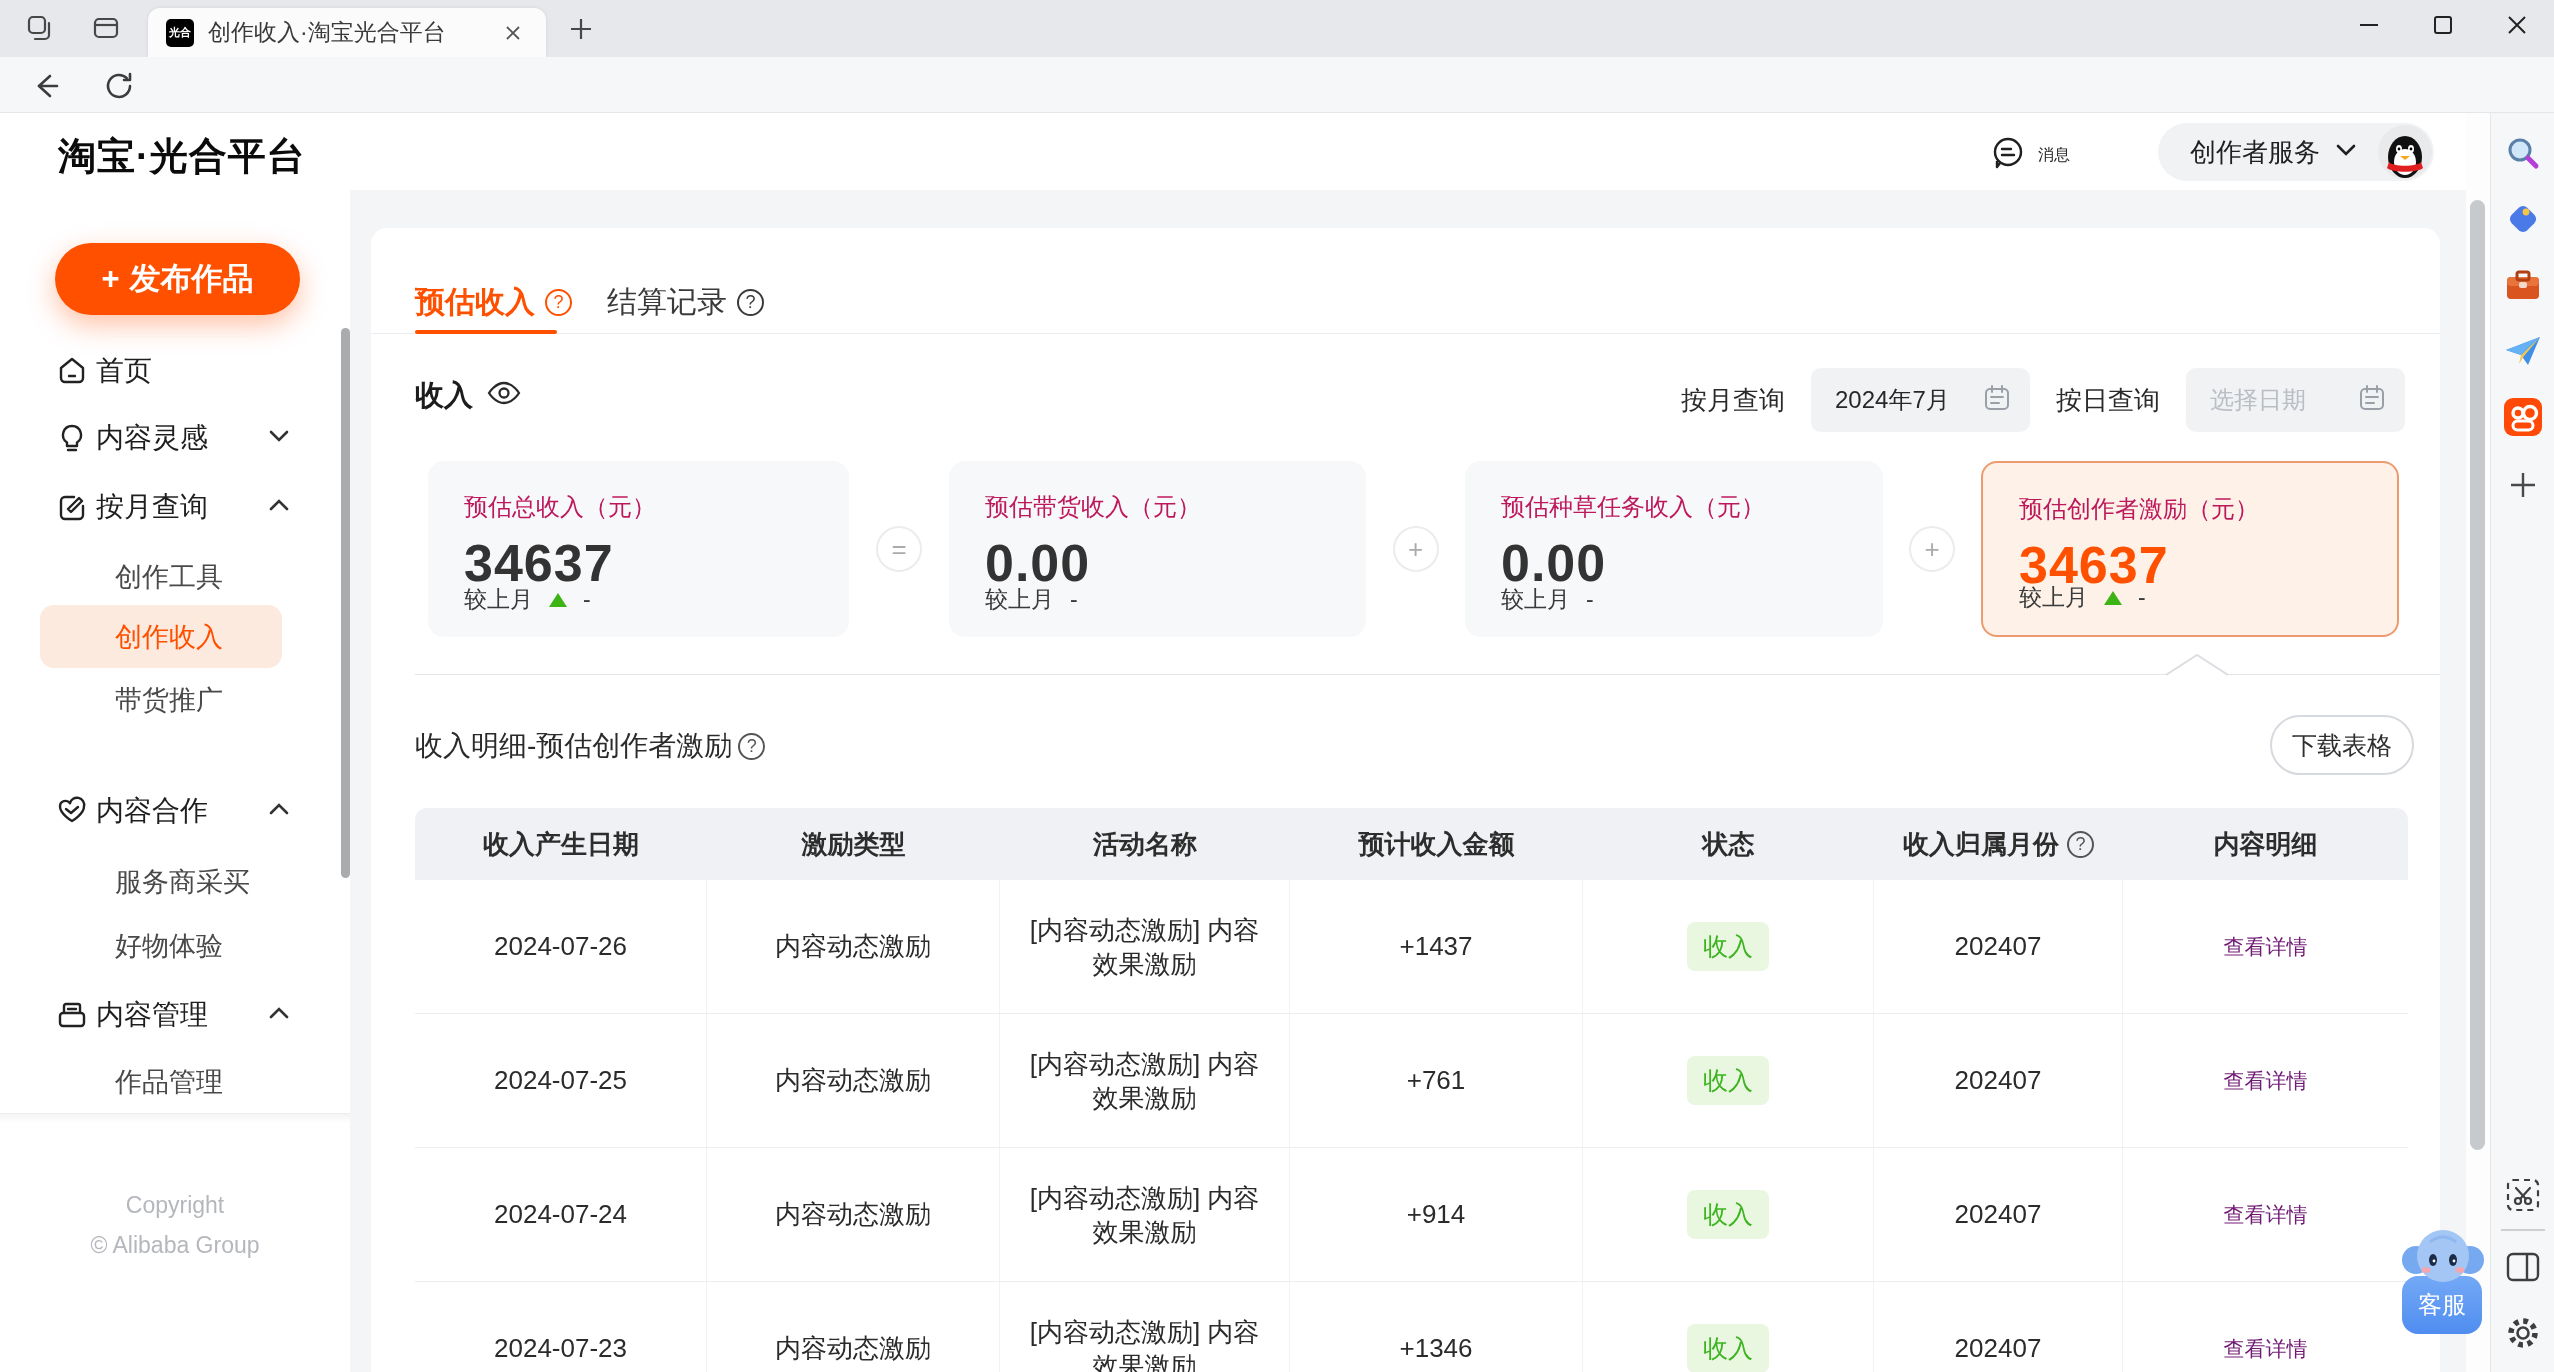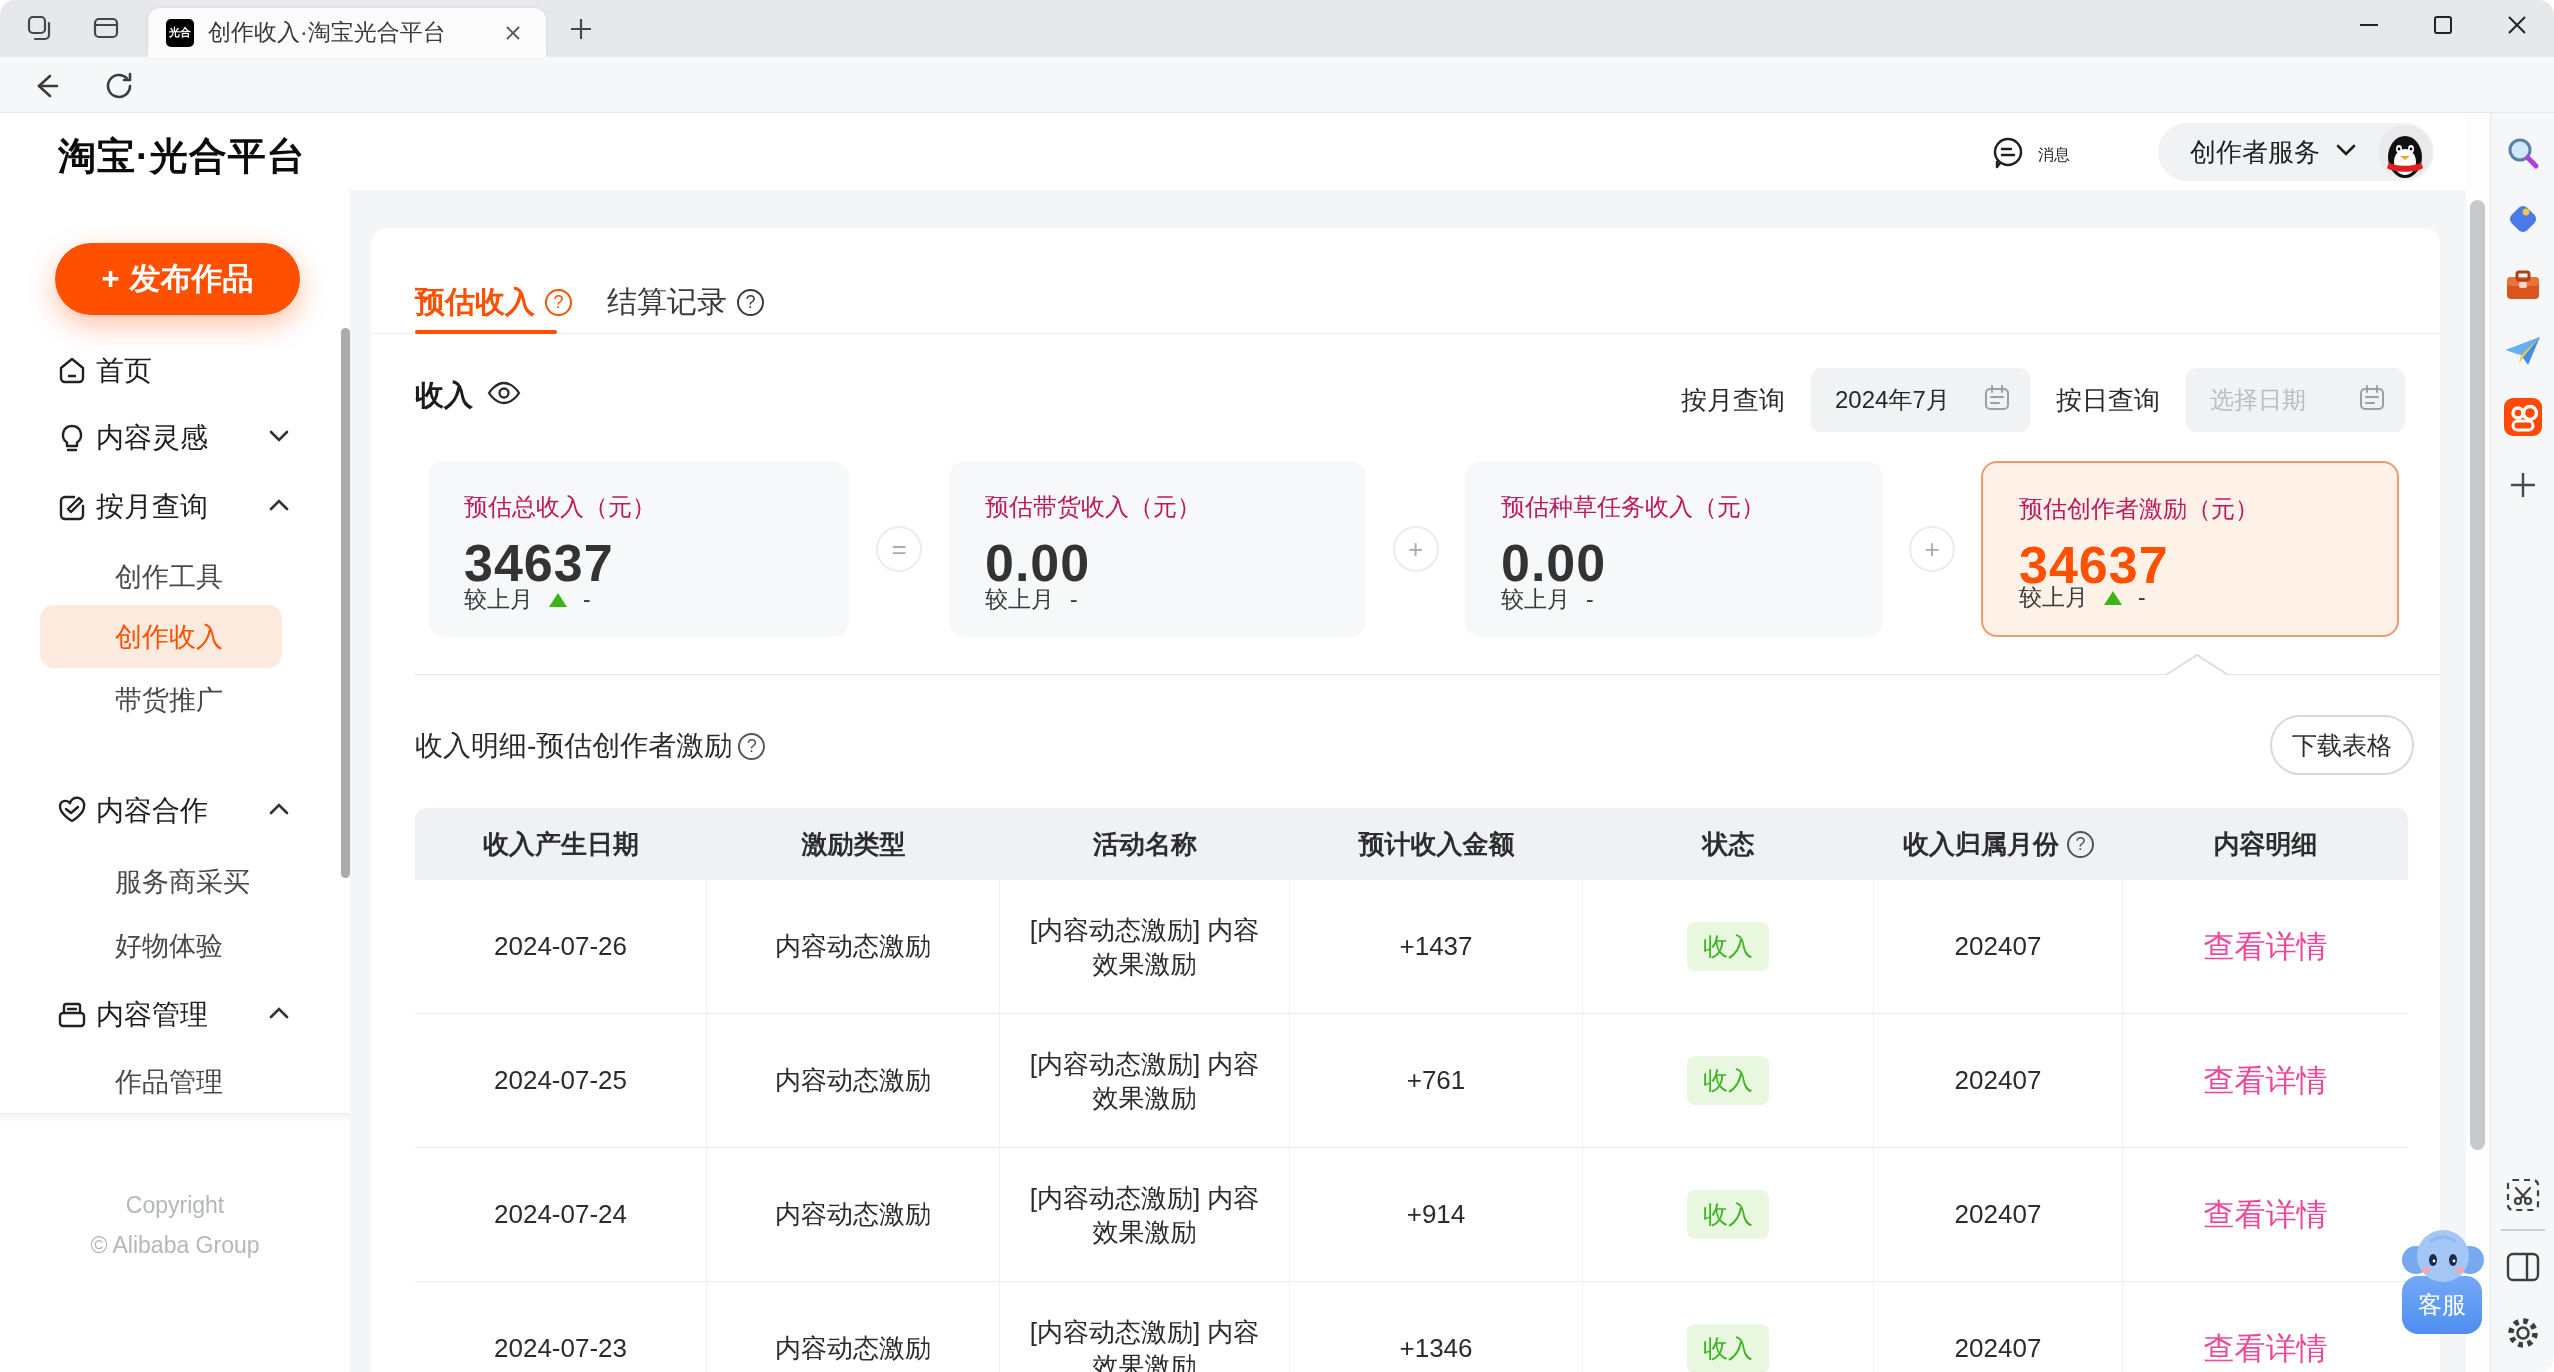--- a/index.html
+++ b/index.html
@@ -1,18 +1,18 @@
 <!DOCTYPE html>
 <html><head>
 <meta charset="utf-8">
 <style>
   * { margin:0; padding:0; box-sizing:border-box; }
   html,body { width:2554px; height:1372px; overflow:hidden; }
   body { font-family:"Liberation Sans","DejaVu Sans",sans-serif; }
-  .screen { position:relative; width:2554px; height:1372px; background:#fff; overflow:hidden;border-radius:15px; }
+  .screen { position:relative; width:2554px; height:1372px; background:#fff; overflow:hidden; }
 
   
   .tabbar { position:absolute; left:0; top:0; width:2554px; height:57px; background:#e6e8eb; }
   .tb-left { position:absolute; left:22px; top:10px; display:flex; gap:30px; align-items:center; }
   .tb-btn { width:36px; height:36px; display:flex; align-items:center; justify-content:center; border-radius:8px; }
   .tab { position:absolute; left:148px; top:8px; width:398px; height:49px; background:#fbfbfc; border-radius:12px 12px 0 0; display:flex; align-items:center; padding:0 18px; box-shadow:0 0 4px rgba(0,0,0,.08); }
   .favicon { width:28px; height:28px; background:#000; color:#fff; border-radius:5px; font-size:11px; font-weight:bold; display:flex; align-items:center; justify-content:center; flex:0 0 auto; letter-spacing:0; }
   .tab-title { flex:1; margin-left:14px; font-size:23px; color:#3a3a3a; white-space:nowrap; overflow:hidden; text-overflow:ellipsis; }
   .tab-close { width:30px; height:30px; display:flex; align-items:center; justify-content:center; border-radius:6px; }
   .newtab { position:absolute; left:566px; top:14px; }
@@ -99,21 +99,21 @@
   .table { position:absolute; left:44px; top:580px; width:1993px; }
   .trow { display:grid; grid-template-columns:292px 293px 290px 293px 291px 249px 285px; }
   .thead { background:#eff1f4; border-radius:12px 12px 0 0; height:72px; }
   .thead .tcell { font-weight:600; color:#2d2d2d; font-size:26px; }
   .tcell { display:flex; align-items:center; justify-content:center; text-align:center; gap:8px; }
   .tbody-row { height:134px; border-bottom:1px solid #ededef; }
   .tbody-row .tcell { border-right:1px solid #f2f2f4; font-size:26px; color:#2b2b2b; }
   .tbody-row .tcell:last-child { border-right:none; }
   .activity { width:240px; line-height:34px; }
   .badge { background:#e9f7e0; color:#3eb422; font-size:25px; padding:8px 16px; border-radius:8px; }
-  .link { color:#ec4899; font-size:31px; }
+  .link { color:#701a75; font-size:21px; }
 
   
   .page-scroll { position:absolute; left:2466px; top:113px; width:24px; height:1259px; background:#fdfdfd; }
   .page-thumb { position:absolute; left:4px; top:87px; width:15px; height:950px; background:#c7cacd; border-radius:8px; }
 
   
   .edgebar { position:absolute; left:2490px; top:113px; width:64px; height:1259px; background:#f6f7f9; border-left:1px solid #e6e7e9; }
   .eicon { position:absolute; left:12px; width:40px; height:40px; display:flex; align-items:center; justify-content:center; }
   .ediv { position:absolute; left:10px; width:44px; height:2px; background:#cfcfcf; }
 

